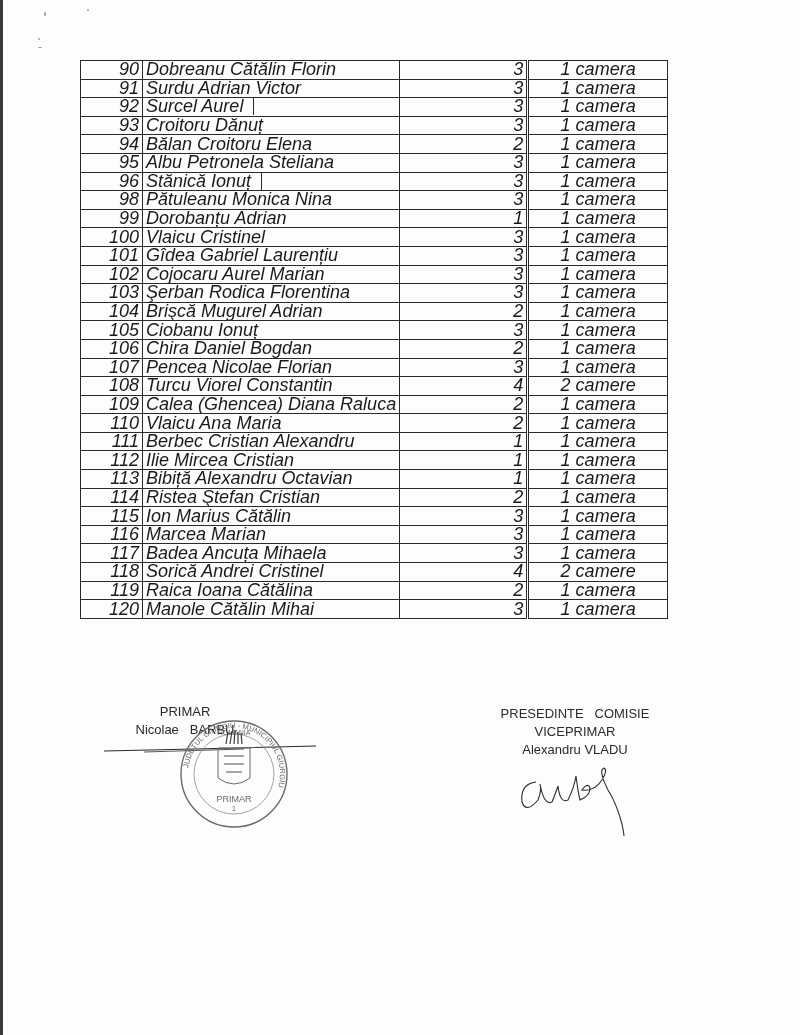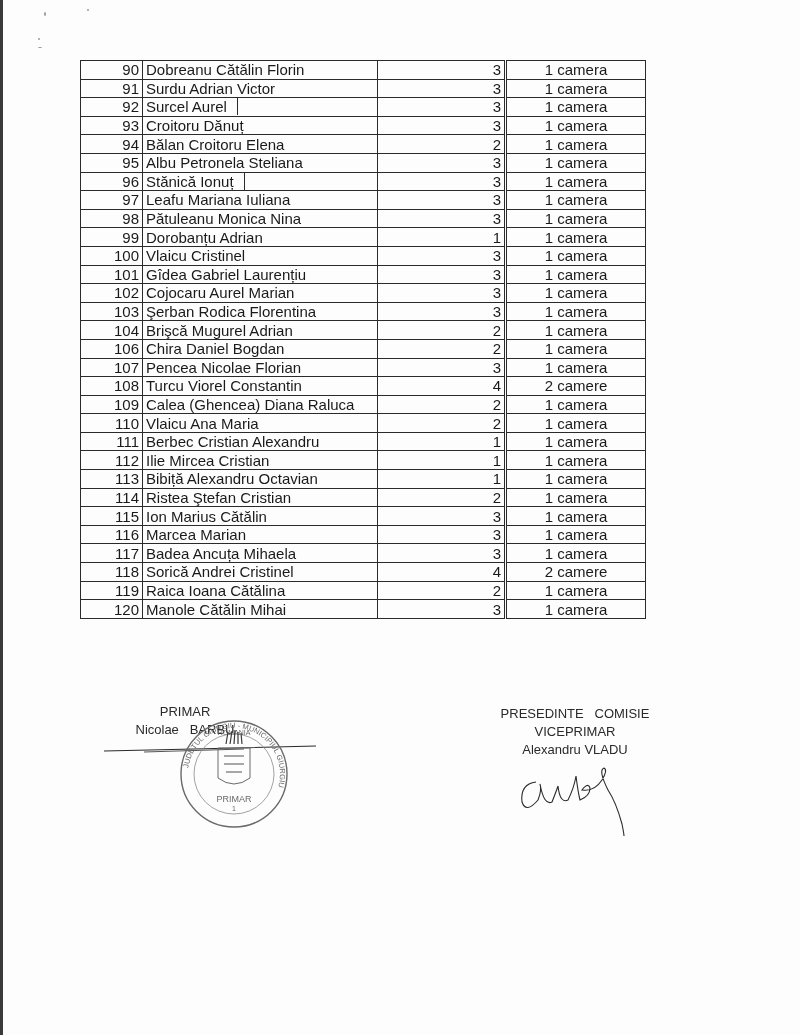--- a/index.html
+++ b/index.html
@@ -9,22 +9,23 @@
     font-family: "Liberation Sans", "DejaVu Sans", sans-serif;
     color: #1a1a1a;
   }
   .page { position: absolute; left: 0; top: 0; width: 800px; height: 1035px; }
   .left-edge { position: absolute; left: 0; top: 0; width: 3px; height: 1035px; background: #3a3a3a; }
   .speck { position: absolute; background: #9a9a9a; border-radius: 50%; }
 
   table.roster {
     position: absolute; left: 80px; top: 60px;
     border-collapse: collapse;
-    font-size: 15px;
+    font-size: 18px;
     table-layout: fixed;
+    font-style: italic;
   }
   table.roster td {
     border: 1.3px solid #2a2a2a;
     height: 17.6px; padding: 0 3px; line-height: 17px;
     white-space: nowrap; overflow: hidden;
   }
   td.c-no { width: 55px; text-align: right; padding-right: 2px; }
   td.c-name { width: 228px; text-align: left; padding-left: 3px; }
   td.c-pers { width: 120px; text-align: right; padding-right: 2px; border-right: 3.5px double #2a2a2a !important; }
   td.c-rooms { width: 132px; text-align: center; padding-left: 3px; }
@@ -86,26 +87,20 @@
           <td class="c-pers"><span>3</span></td>
           <td class="c-rooms"><span>1 camera</span></td>
         </tr>
         <tr>
           <td class="c-no"><span>96</span></td>
           <td class="c-name"><span>Stănică Ionuț</span><span class="inner-tick"></span></td>
           <td class="c-pers"><span>3</span></td>
           <td class="c-rooms"><span>1 camera</span></td>
         </tr>
         <tr>
-          <td class="c-no"><span>97</span></td>
-          <td class="c-name"><span>Leafu Mariana Iuliana</span></td>
-          <td class="c-pers"><span>3</span></td>
-          <td class="c-rooms"><span>1 camera</span></td>
-        </tr>
-        <tr>
           <td class="c-no"><span>98</span></td>
           <td class="c-name"><span>Pătuleanu Monica Nina</span></td>
           <td class="c-pers"><span>3</span></td>
           <td class="c-rooms"><span>1 camera</span></td>
         </tr>
         <tr>
           <td class="c-no"><span>99</span></td>
           <td class="c-name"><span>Dorobanțu Adrian</span></td>
           <td class="c-pers"><span>1</span></td>
           <td class="c-rooms"><span>1 camera</span></td>
@@ -131,20 +126,26 @@
         <tr>
           <td class="c-no"><span>103</span></td>
           <td class="c-name"><span>Şerban Rodica Florentina</span></td>
           <td class="c-pers"><span>3</span></td>
           <td class="c-rooms"><span>1 camera</span></td>
         </tr>
         <tr>
           <td class="c-no"><span>104</span></td>
           <td class="c-name"><span>Brişcă Mugurel Adrian</span></td>
           <td class="c-pers"><span>2</span></td>
+          <td class="c-rooms"><span>1 camera</span></td>
+        </tr>
+        <tr>
+          <td class="c-no"><span>105</span></td>
+          <td class="c-name"><span>Ciobanu Ionuț</span></td>
+          <td class="c-pers"><span>3</span></td>
           <td class="c-rooms"><span>1 camera</span></td>
         </tr>
         <tr>
           <td class="c-no"><span>106</span></td>
           <td class="c-name"><span>Chira Daniel Bogdan</span></td>
           <td class="c-pers"><span>2</span></td>
           <td class="c-rooms"><span>1 camera</span></td>
         </tr>
         <tr>
           <td class="c-no"><span>107</span></td>

